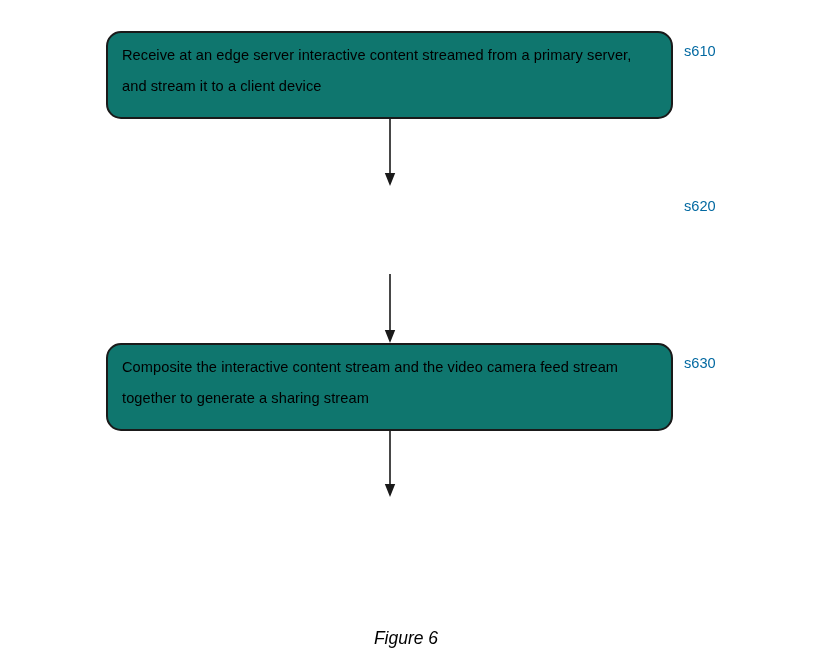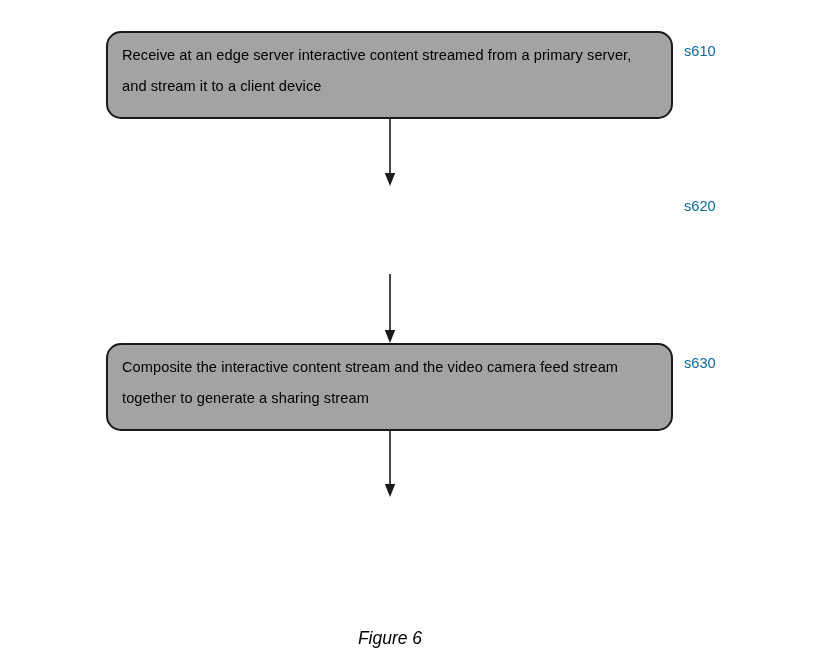--- a/index.html
+++ b/index.html
@@ -37,21 +37,21 @@
 
   .step-box {
     position: absolute;
     left: 0;
     top: 0;
     width: 567px;
     height: 88px;
     box-sizing: border-box;
     border: 2px solid #1a1a1a;
     border-radius: 15px;
-    background: #a3a3a3;
+    background: #0f766e;
   }
 
   .step-text {
     position: absolute;
     left: 14px;
     top: 7px;
     width: 530px;
     font-size: 14.6px;
     line-height: 31px;
     color: #000000;
@@ -81,21 +81,21 @@
 
   .connector svg {
     display: block;
     width: 12px;
     height: 100%;
   }
 
   
   .figure-caption {
     position: absolute;
-    left: 0;
+    left: 16px;
     top: 628px;
     width: 780px;
     text-align: center;
     font-family: "Liberation Sans", sans-serif;
     font-style: italic;
     font-size: 17.5px;
     color: #000000;
   }
 </style>
 </head>

